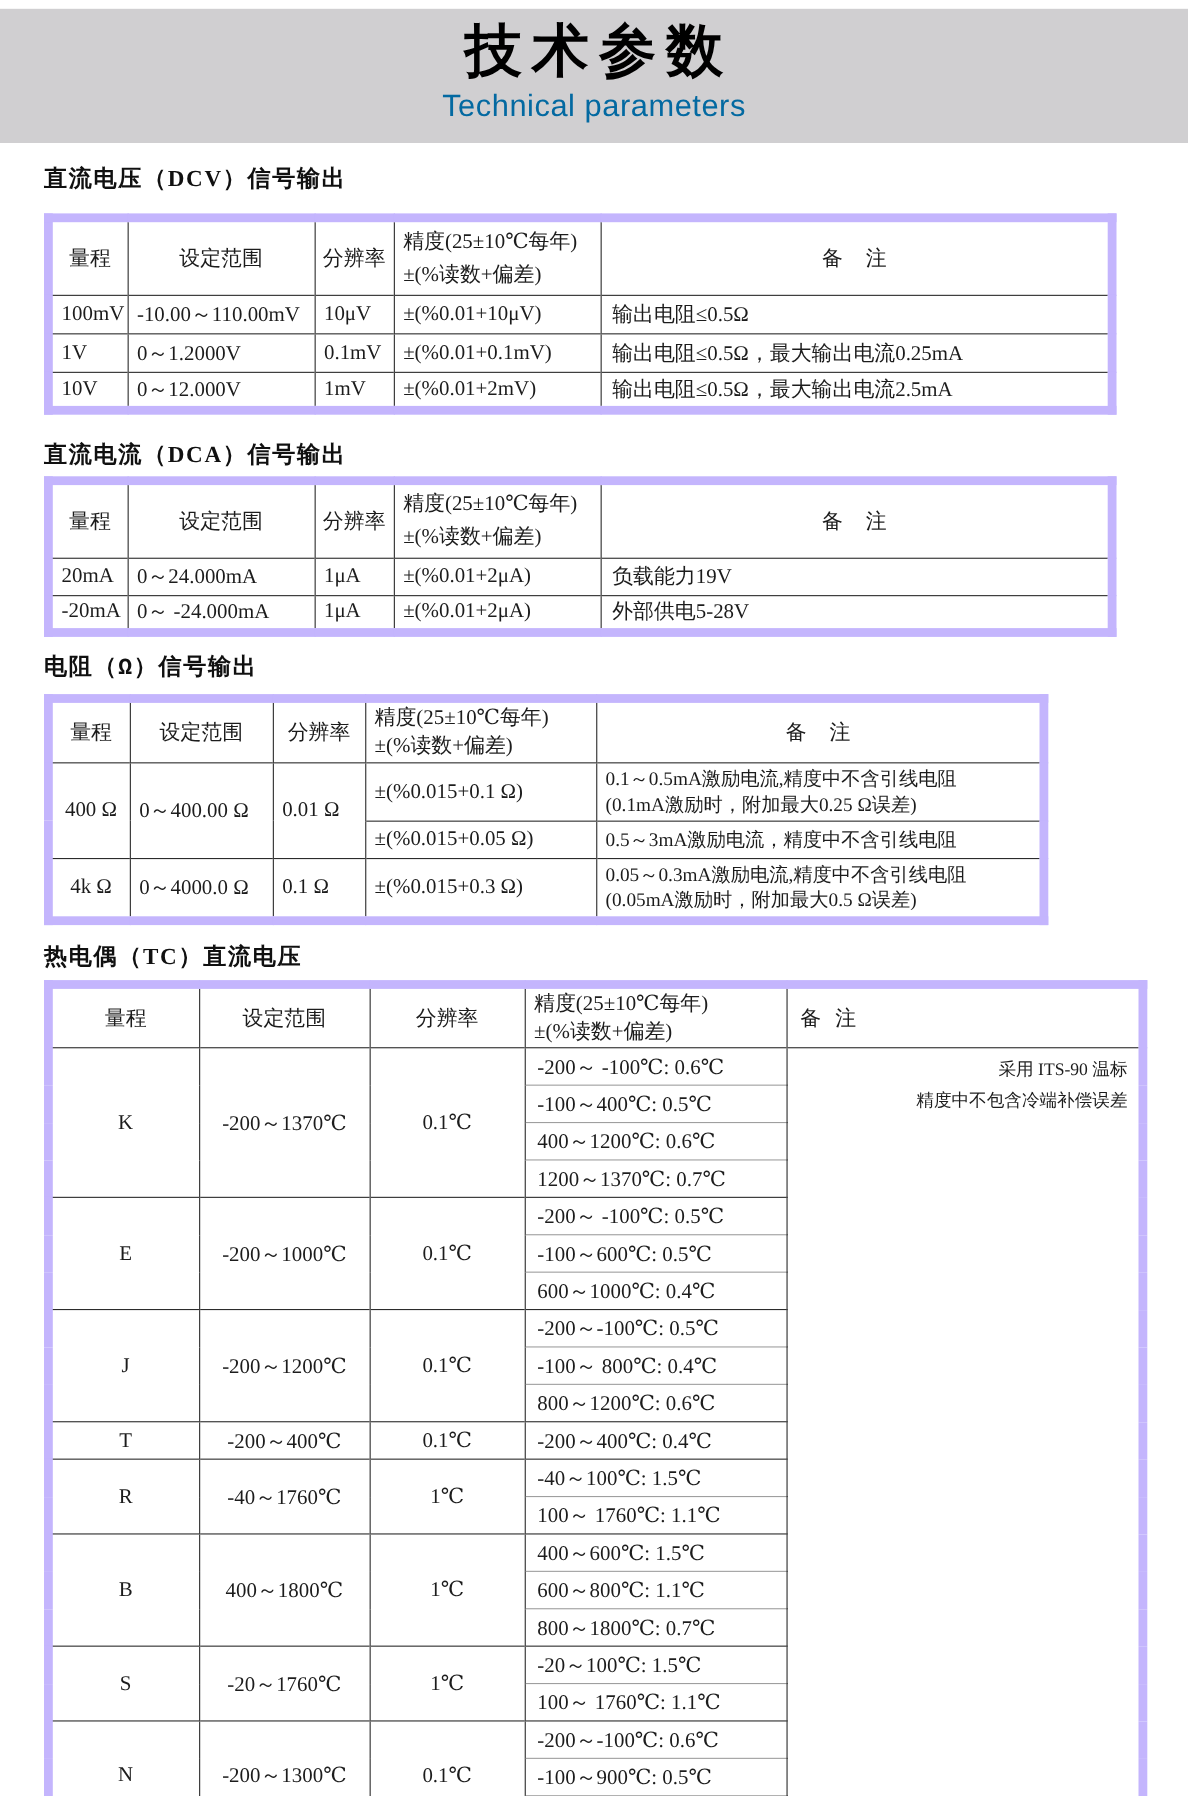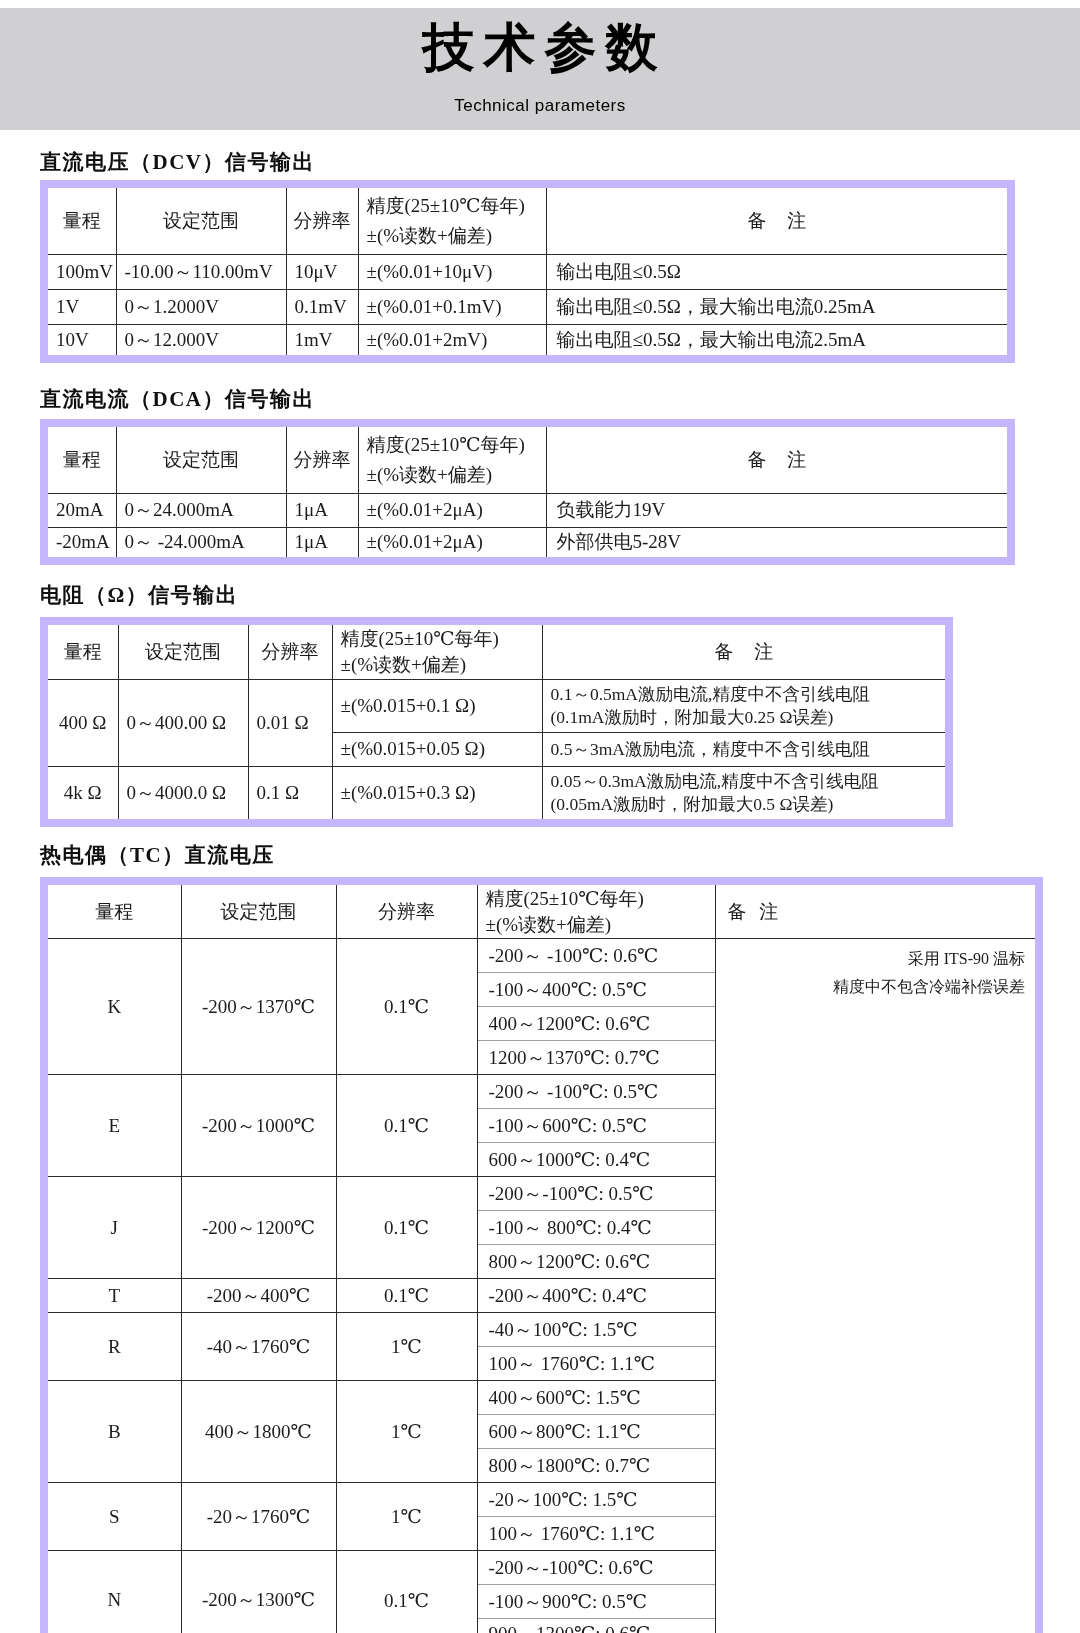--- a/index.html
+++ b/index.html
@@ -7,29 +7,29 @@
     width:1080px;height:1633px;background:#ffffff;overflow:hidden;
     font-family:"Liberation Serif","DejaVu Serif",serif;color:#1c1c1c;
   }
   
   .title-band{margin-top:8px;height:122px;background:#d0cfd1;text-align:center;}
   .main-title{
     margin:0;padding-top:10px;font-family:"Liberation Sans","DejaVu Sans",sans-serif;
     font-weight:900;font-size:52px;letter-spacing:9px;text-indent:9px;color:#000;line-height:1.15;
   }
   .subtitle{
-    font-family:"Liberation Sans","DejaVu Sans",sans-serif;font-size:17px;color:#000000;
-    margin-top:18px;letter-spacing:.5px;
+    font-family:"Liberation Sans","DejaVu Sans",sans-serif;font-size:28px;color:#0369a1;
+    margin-top:2px;letter-spacing:.5px;
   }
   
   .content{margin-left:40px;}
   .sec-title{font-size:21px;font-weight:bold;letter-spacing:1.5px;color:#101010;line-height:28px;margin:0;}
-  .sec-dcv .sec-title{margin:18px 0 4px;}
+  .sec-dcv .sec-title{margin:18px 0 18px;}
   .sec-dca .sec-title{margin:22px 0 6px;}
-  .sec-ohm .sec-title{margin:16px 0 8px;}
+  .sec-ohm .sec-title{margin:16px 0 8px;font-family:Liberation Mono, monospace;}
   .sec-tc  .sec-title{margin:14px 0 8px;}
   
   table{border-collapse:collapse;table-layout:fixed;border:8px solid #c4b5fd;}
   th,td{
     border-left:1px solid #2b2b2b;border-top:1px solid #2b2b2b;border-right:0;border-bottom:0;
     font-weight:normal;font-size:19px;padding:0;vertical-align:middle;overflow:hidden;
   }
   tr.head th{text-align:center;}
   .acc-h{text-align:left !important;padding-left:8px !important;margin-top:10px;}
   .acc-h div{line-height:30px;}

